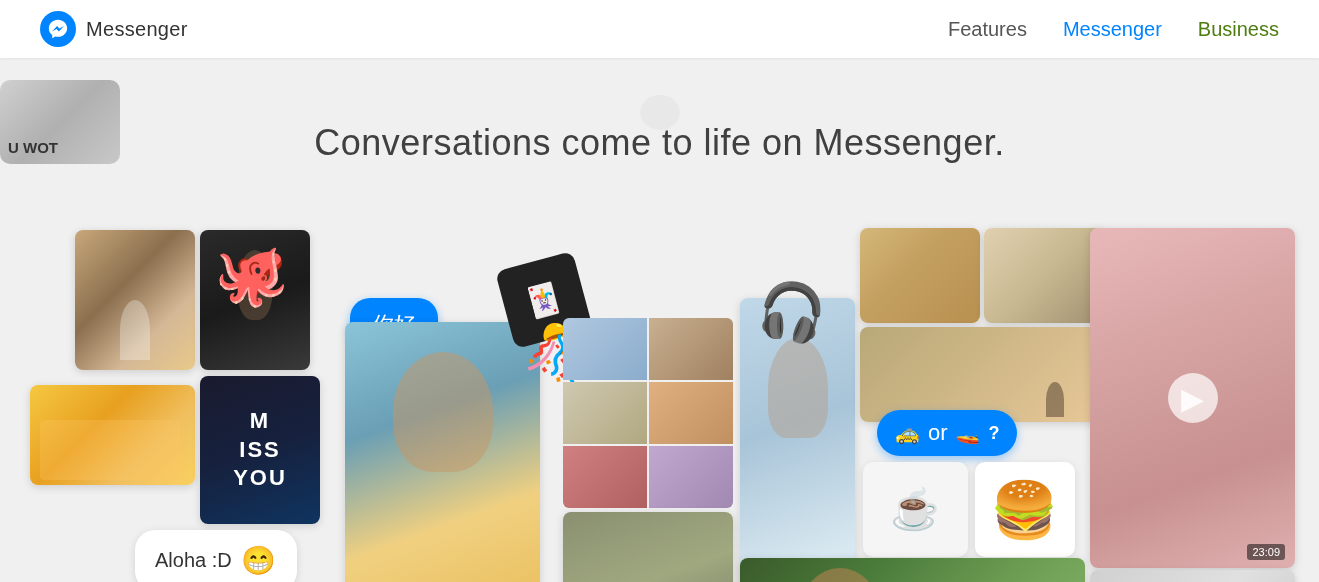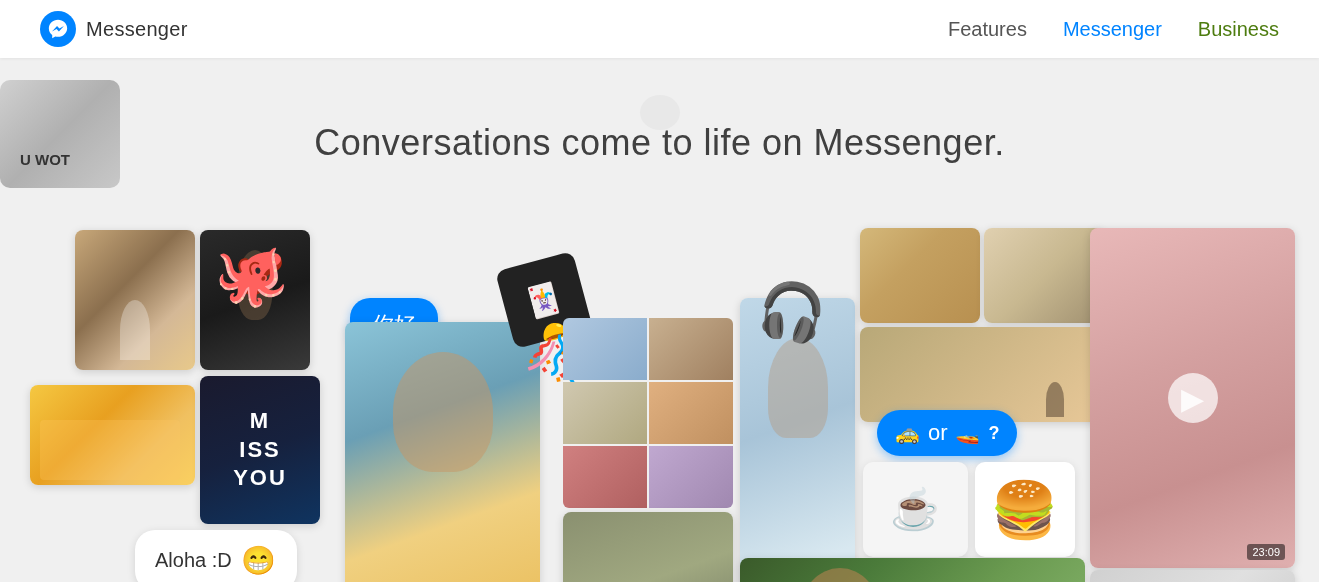--- a/index.html
+++ b/index.html
@@ -157,27 +157,27 @@
       font-size: 22px;
       font-weight: 700;
       text-align: center;
       line-height: 1.3;
       letter-spacing: 2px;
     }
 
     
     .tile-uwot {
       left: 8px; top: 447px;
-      width: 120px; height: 108px;
+      width: 120px; height: 84px;
       background: linear-gradient(135deg, #d0d0d0 0%, #b0b0b0 50%, #c8c8c8 100%);
       border-radius: 10px;
       display: flex;
       align-items: flex-end;
       justify-content: flex-start;
-      padding: 20px;
+      padding: 8px;
     }
     .uwot-label {
       font-size: 15px;
       font-weight: 700;
       color: #333;
     }
     .tile-uwot::before {
       content: '';
       position: absolute;
       top: 15px; left: 50%;

